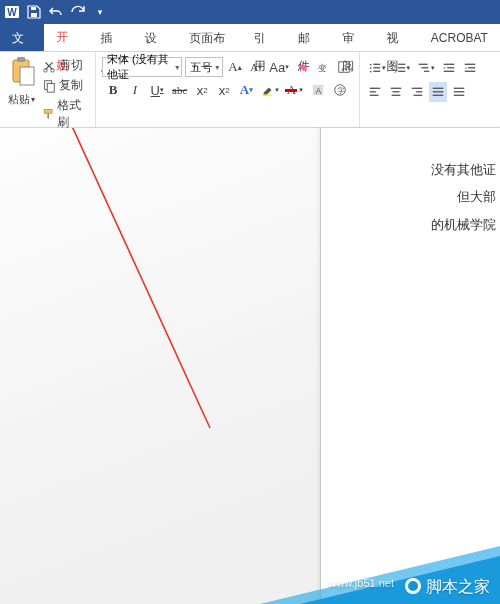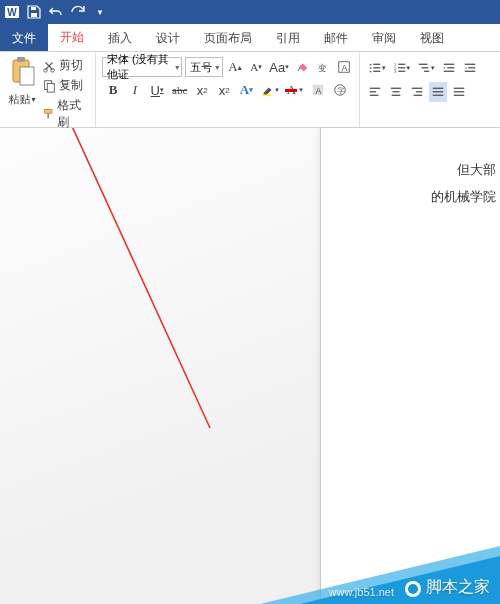--- a/index.html
+++ b/index.html
@@ -13,21 +13,21 @@
 .menubar .tab { padding: 0 12px; font-size: 12px; line-height: 28px; color: #444; cursor: pointer; }
 .menubar .tab.file { background: #2b579a; color: #fff; }
 .menubar .tab.active { color: #ef4444; font-family: Liberation Mono, monospace; }
 
 .ribbon { height: 76px; background: #fff; border-bottom: 1px solid #d4d4d4; display: flex; }
 .group { border-right: 1px solid #e1e1e1; padding: 2px 6px 0 6px; display: flex; flex-direction: column; }
 .group-body { flex: 1; display: flex; }
 .group-label { font-size: 11px; color: #666; text-align: center; padding: 1px 0 2px 0; position: relative; }
 .group-label .launcher { position: absolute; right: 0; bottom: 2px; width: 12px; height: 12px; font-size: 10px; color: #888; }
 
-.clip-left { display: flex; flex-direction: column; align-items: center; padding: 2px 2px 0 2px; }
+.clip-left { display: flex; flex-direction: column; align-items: flex-start; padding: 2px 2px 0 2px; }
 .paste-icon { width: 28px; height: 30px; }
 .paste-label { font-size: 11px; color: #444; margin-top: 2px; display: flex; align-items: center; gap: 1px; }
 .clip-right { display: flex; flex-direction: column; gap: 3px; padding: 3px 0 0 4px; }
 .clip-right .row { display: flex; align-items: center; gap: 3px; font-size: 12px; color: #444; }
 .clip-right svg { width: 14px; height: 14px; }
 
 .font-body { display: flex; flex-direction: column; gap: 3px; padding-top: 3px; }
 .font-row1 { display: flex; align-items: center; gap: 3px; }
 .combo { border: 1px solid #c0c0c0; height: 20px; font-size: 11px; display: flex; align-items: center; padding: 0 2px 0 4px; background: #fff; }
 .combo .arrow { font-size: 8px; color: #666; margin-left: 3px; }
@@ -42,21 +42,21 @@
 
 .workspace { position: relative; height: 476px; background: linear-gradient(160deg, #fdfdfd 0%, #f0f0f0 70%); }
 .page { position: absolute; left: 320px; top: 0; width: 180px; height: 476px; background: #fff; border-left: 1px solid #c8c8c8; box-shadow: -2px 0 4px rgba(0,0,0,0.06); padding: 28px 0 0 0; }
 .page p { font-size: 13px; color: #333; text-align: right; padding-right: 4px; line-height: 2.1; }
 
 .arrow-line { position: absolute; left: 0; top: 0; pointer-events: none; }
 
 .watermark { position: absolute; right: 0; bottom: 0; width: 240px; height: 60px; }
 .watermark .tri { position: absolute; right: 0; bottom: 0; width: 0; height: 0; border-right: 200px solid #1296db; border-top: 48px solid transparent; opacity: 0.92; }
 .watermark .tri2 { position: absolute; right: 0; bottom: 0; width: 0; height: 0; border-right: 240px solid #39b0e8; border-top: 58px solid transparent; opacity: 0.7; }
-.watermark .txt { position: absolute; right: 10px; bottom: 6px; color: #fff; font-size: 16px; text-shadow: 0 1px 2px rgba(0,0,0,0.3); display: flex; align-items: flex-end; gap: 4px; }
+.watermark .txt { position: absolute; right: 10px; bottom: 6px; color: #fff; font-size: 16px; text-shadow: 0 1px 2px rgba(0,0,0,0.3); display: flex; align-items: flex-start; gap: 4px; }
 </style>
 </head>
 <body>
 
 <div class="titlebar">
   <span class="icon">
     <svg viewBox="0 0 16 16">
         <rect x="1" y="2" width="14" height="12" rx="1" fill="#fff"></rect>
         <text x="8" y="12" text-anchor="middle" font-size="10" font-weight="bold" fill="#2b579a" font-family="Arial">W</text>
       </svg>
@@ -84,20 +84,21 @@
 <div class="menubar">
   <div class="tab file">文件</div>
   <div class="tab active">开始</div>
   <div class="tab">插入</div>
   <div class="tab">设计</div>
   <div class="tab">页面布局</div>
   <div class="tab">引用</div>
   <div class="tab">邮件</div>
   <div class="tab">审阅</div>
   <div class="tab">视图</div>
+  <div class="tab">ACROBAT</div>
 </div>
 
 <div class="ribbon">
 
   <div class="group" style="width:96px;">
     <div class="group-body">
       <div class="clip-left">
         <span>
           <svg class="paste-icon" viewBox="0 0 28 30">
               <rect x="5" y="4" width="16" height="22" rx="2" fill="#f5c36a" stroke="#c2872d"></rect>
@@ -304,20 +305,21 @@
               <rect x="2" y="11" width="12" height="1.5" fill="#555"></rect>
             </svg>
           </span>
       </div>
     </div>
   </div>
 </div>
 
 <div class="workspace">
   <div class="page">
+    <p>没有其他证</p>
     <p>但大部</p>
     <p>的机械学院</p>
   </div>
 
   <svg class="arrow-line" width="500" height="476">
     <defs>
         <marker id="ah" markerWidth="10" markerHeight="10" refX="2" refY="3" orient="auto">
           <path d="M0,0 L0,6 L8,3 z" fill="#e53528"></path>
         </marker>
       </defs>

